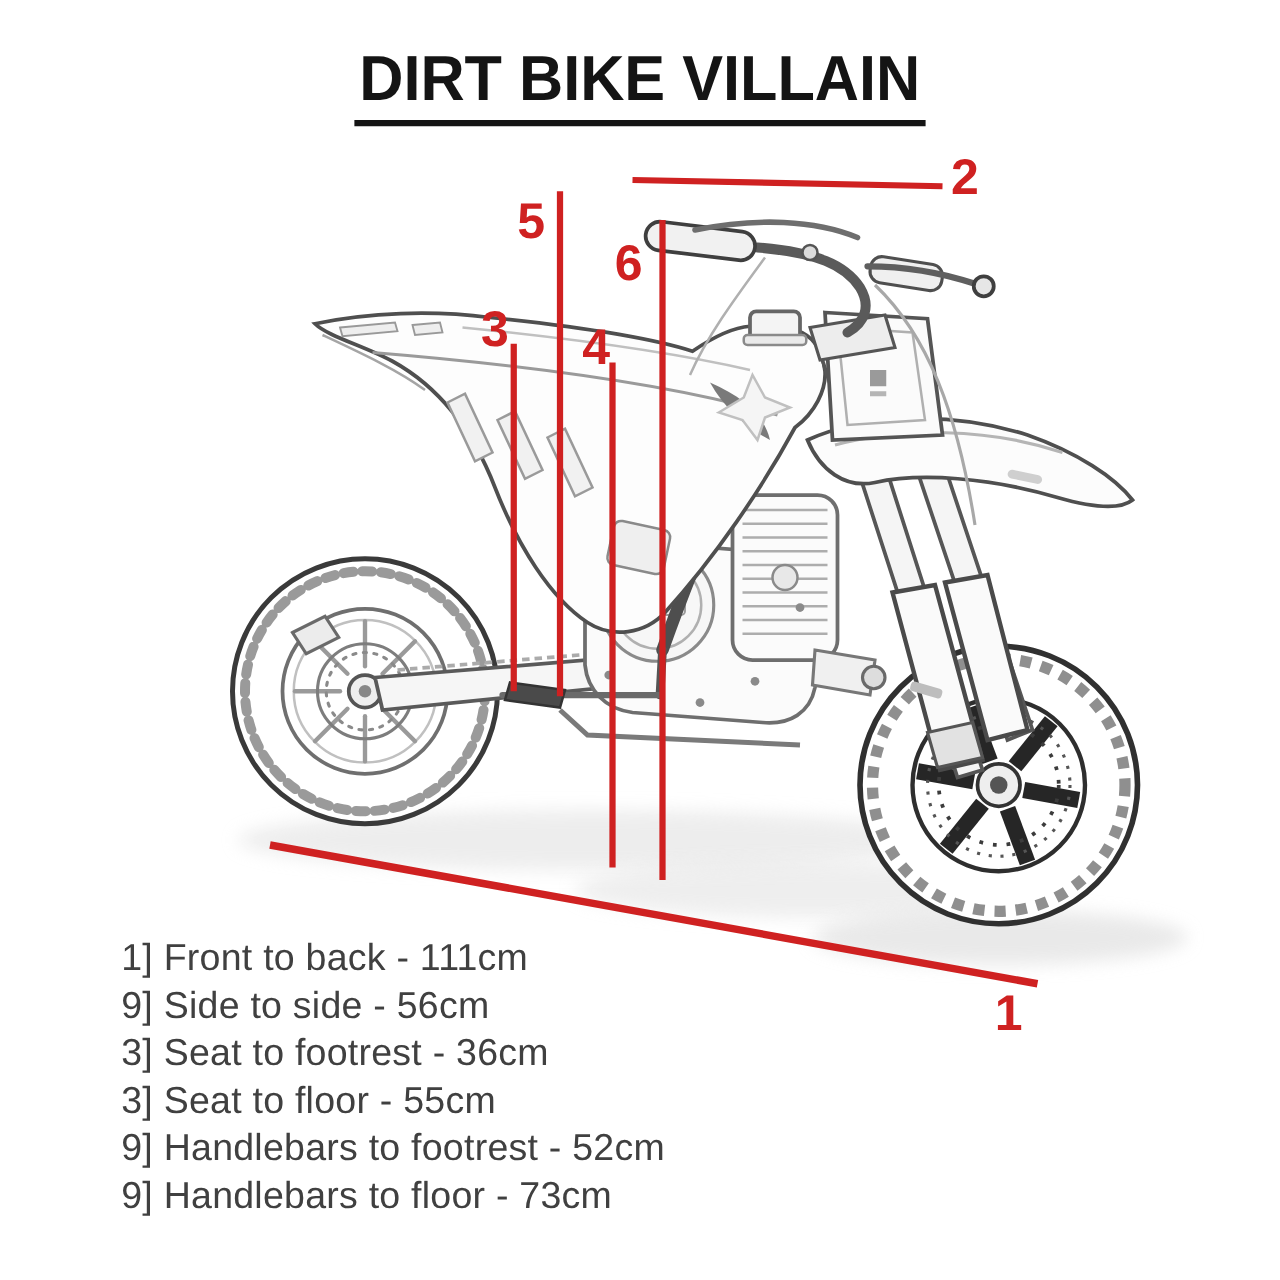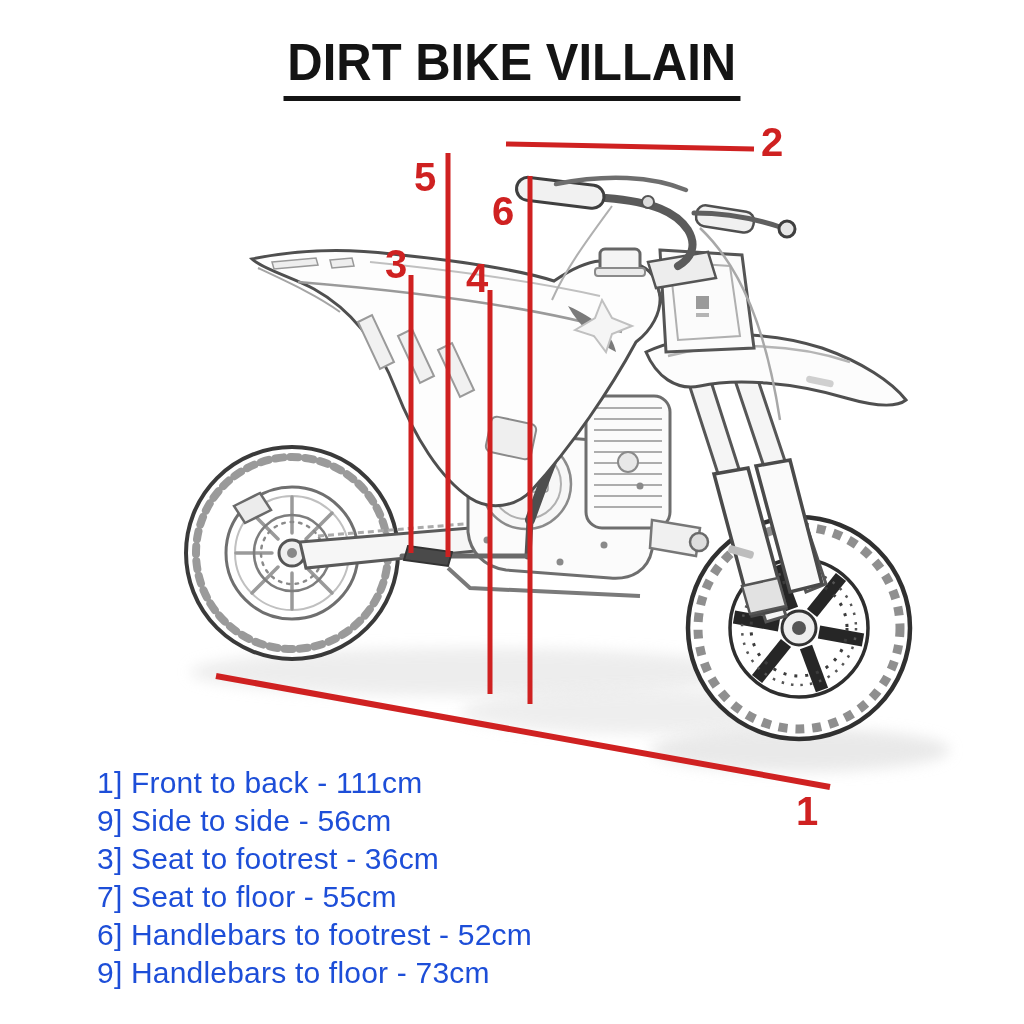--- a/index.html
+++ b/index.html
@@ -13,21 +13,21 @@
     letter-spacing:0px;line-height:1.1;border-bottom:5px solid #141414;
     padding:0 4px 5px 4px;transform:scaleX(.96);transform-origin:center;
     white-space:nowrap;
   }
   svg.sketch{position:absolute;left:0;top:0;width:1024px;height:1024px;}
   .marker{
     position:absolute;color:#cf2121;font-weight:bold;font-size:40px;line-height:1;
     transform:translate(-50%,-50%);
   }
   .legend{
-    position:absolute;left:97px;top:764px;color:#1d4ed8;
+    position:absolute;left:97px;top:748px;color:#404040;
     font-size:30px;line-height:38px;letter-spacing:0.2px;
   }
   .legend .row{white-space:pre;}
 </style>
 </head>
 <body>
 
 <div class="stage">
 
   <div class="title-wrap">
@@ -213,18 +213,18 @@
   <div class="marker" style="left:772px;top:142px;">2</div>
   <div class="marker" style="left:396px;top:264px;">3</div>
   <div class="marker" style="left:477px;top:278px;">4</div>
   <div class="marker" style="left:425px;top:177px;">5</div>
   <div class="marker" style="left:503px;top:211px;">6</div>
 
   <div class="legend">
     <div class="row">1] Front to back - 111cm</div>
     <div class="row">9] Side to side - 56cm</div>
     <div class="row">3] Seat to footrest - 36cm</div>
-    <div class="row">7] Seat to floor - 55cm</div>
-    <div class="row">6] Handlebars to footrest - 52cm</div>
+    <div class="row">3] Seat to floor - 55cm</div>
+    <div class="row">9] Handlebars to footrest - 52cm</div>
     <div class="row">9] Handlebars to floor - 73cm</div>
   </div>
 
 </div>
 
 </body></html>

